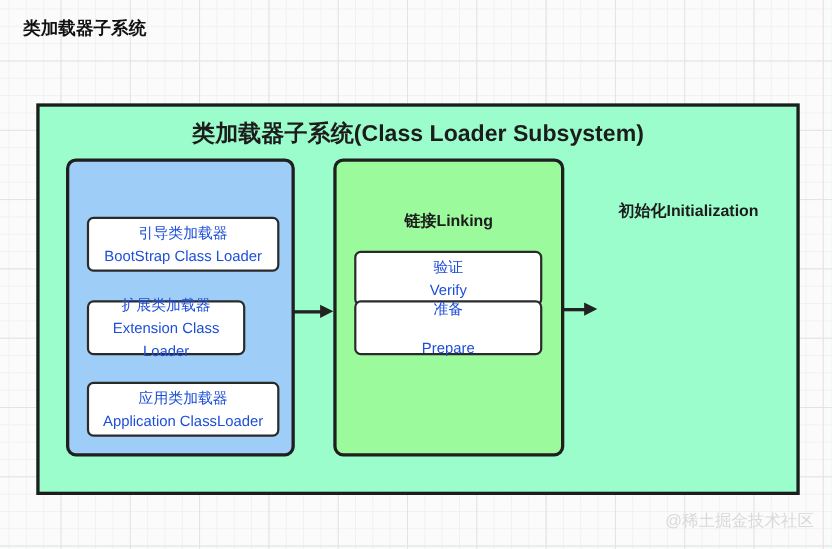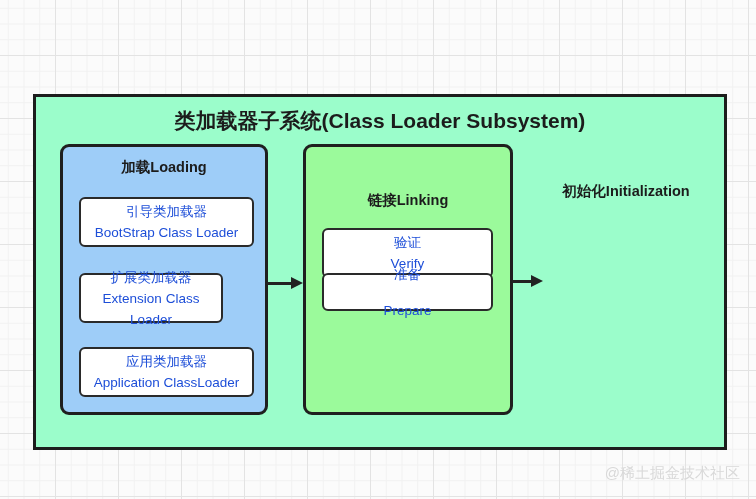--- a/index.html
+++ b/index.html
@@ -60,21 +60,21 @@
     border-radius: 6px;
     display: flex; flex-direction: column;
     align-items: center; justify-content: center;
     text-align: center;
     font-size: 13.5px; line-height: 21px; color: #1d4ed8;
   }
   .n-bootstrap   { left: 79px;  top: 197px; width: 175px; height: 50px; }
   .n-extension   { left: 79px;  top: 273px; width: 144px; height: 50px; }
   .n-application { left: 79px;  top: 347px; width: 175px; height: 50px; }
   .n-verify      { left: 322px; top: 196px; width: 171px; height: 50px; margin-top: 32px; }
-  .n-prepare     { left: 322px; top: 273px; width: 171px; height: 38px; gap: 15px; }
+  .n-prepare     { left: 322px; top: 273px; width: 171px; height: 50px; gap: 15px; }
   .n-resolve     { left: 322px; top: 347px; width: 171px; height: 50px; }
   .n-init        { left: 543px; top: 222px; width: 175px; height: 121px; }
 
   .arrow-line { background: #222; height: 3px; }
   .a1-line { left: 267px; top: 282px; width: 26px; }
   .a2-line { left: 512px; top: 280px; width: 21px; }
   .arrow-head {
     width: 0; height: 0;
     border-top: 6.5px solid transparent;
     border-bottom: 6.5px solid transparent;
@@ -86,26 +86,26 @@
   .watermark {
     right: 16px; top: 464px;
     font-size: 15px; color: #d9d9d9;
   }
 </style>
 </head>
 <body>
 
 <div class="canvas">
 
+  <div class="abs page-title">类加载器子系统</div>
 
   <div class="abs main-box"></div>
   <div class="abs main-title">类加载器子系统(Class Loader Subsystem)</div>
 
   <div class="abs section section-loading"></div>
-  <div class="abs section-title title-loading">加载Loading</div>
 
   <div class="abs node n-bootstrap">
     <span>引导类加载器</span>
     <span>BootStrap Class Loader</span>
   </div>
   <div class="abs node n-extension">
     <span>扩展类加载器</span>
     <span>Extension Class Loader</span>
   </div>
   <div class="abs node n-application">

